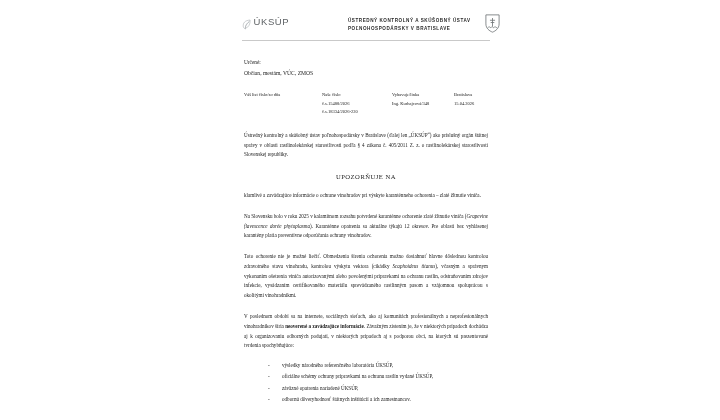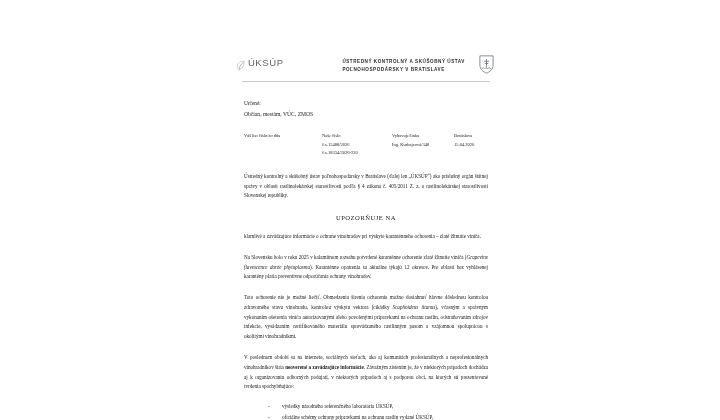--- a/index.html
+++ b/index.html
@@ -27,24 +27,23 @@
     top: 0;
     width: 268px;
     height: 420px;
     background: #ffffff;
     padding: 0;
   }
   
   .letterhead {
     display: flex;
     align-items: flex-start;
-    justify-content: flex-end;
+    justify-content: space-between;
     padding: 12px 6px 0 10px;
     gap: 8px;
-    margin-top: 41px;
   }
   .logo-wrap {
     display: flex;
     align-items: center;
     gap: 2.5px;
     width: 96px;
     flex: none;
     padding-top: 4px;
   }
   .leaf-mark {

